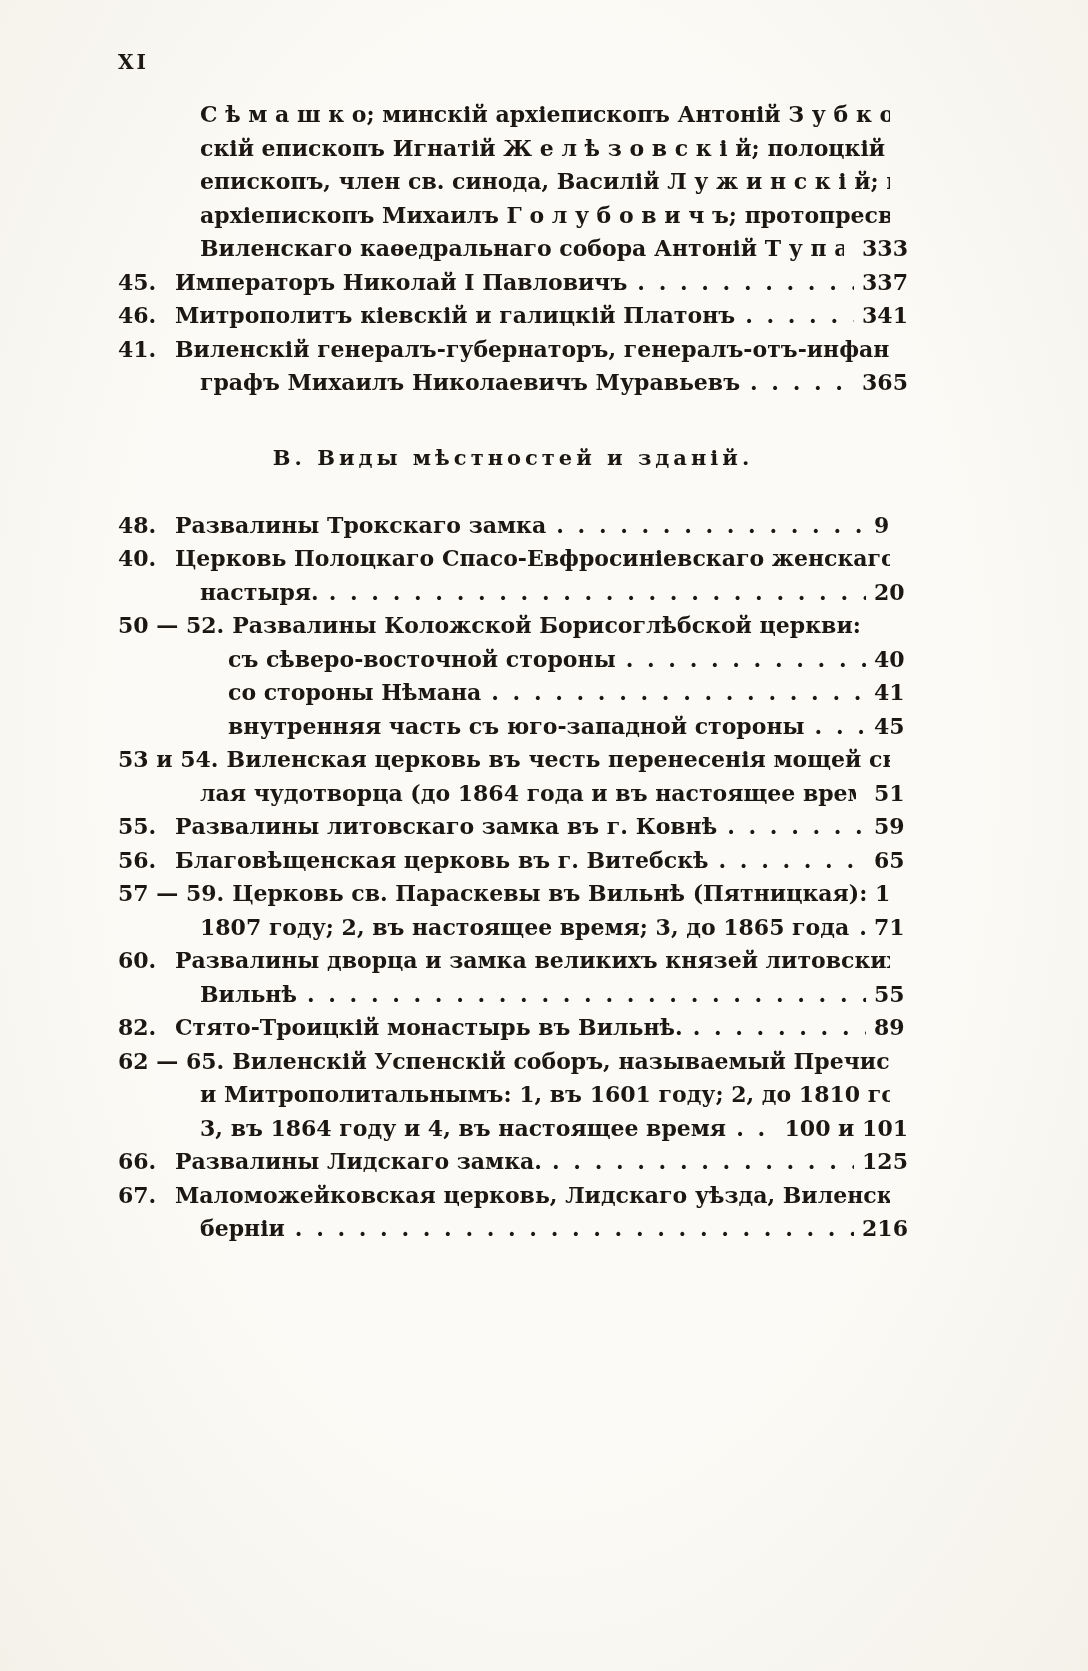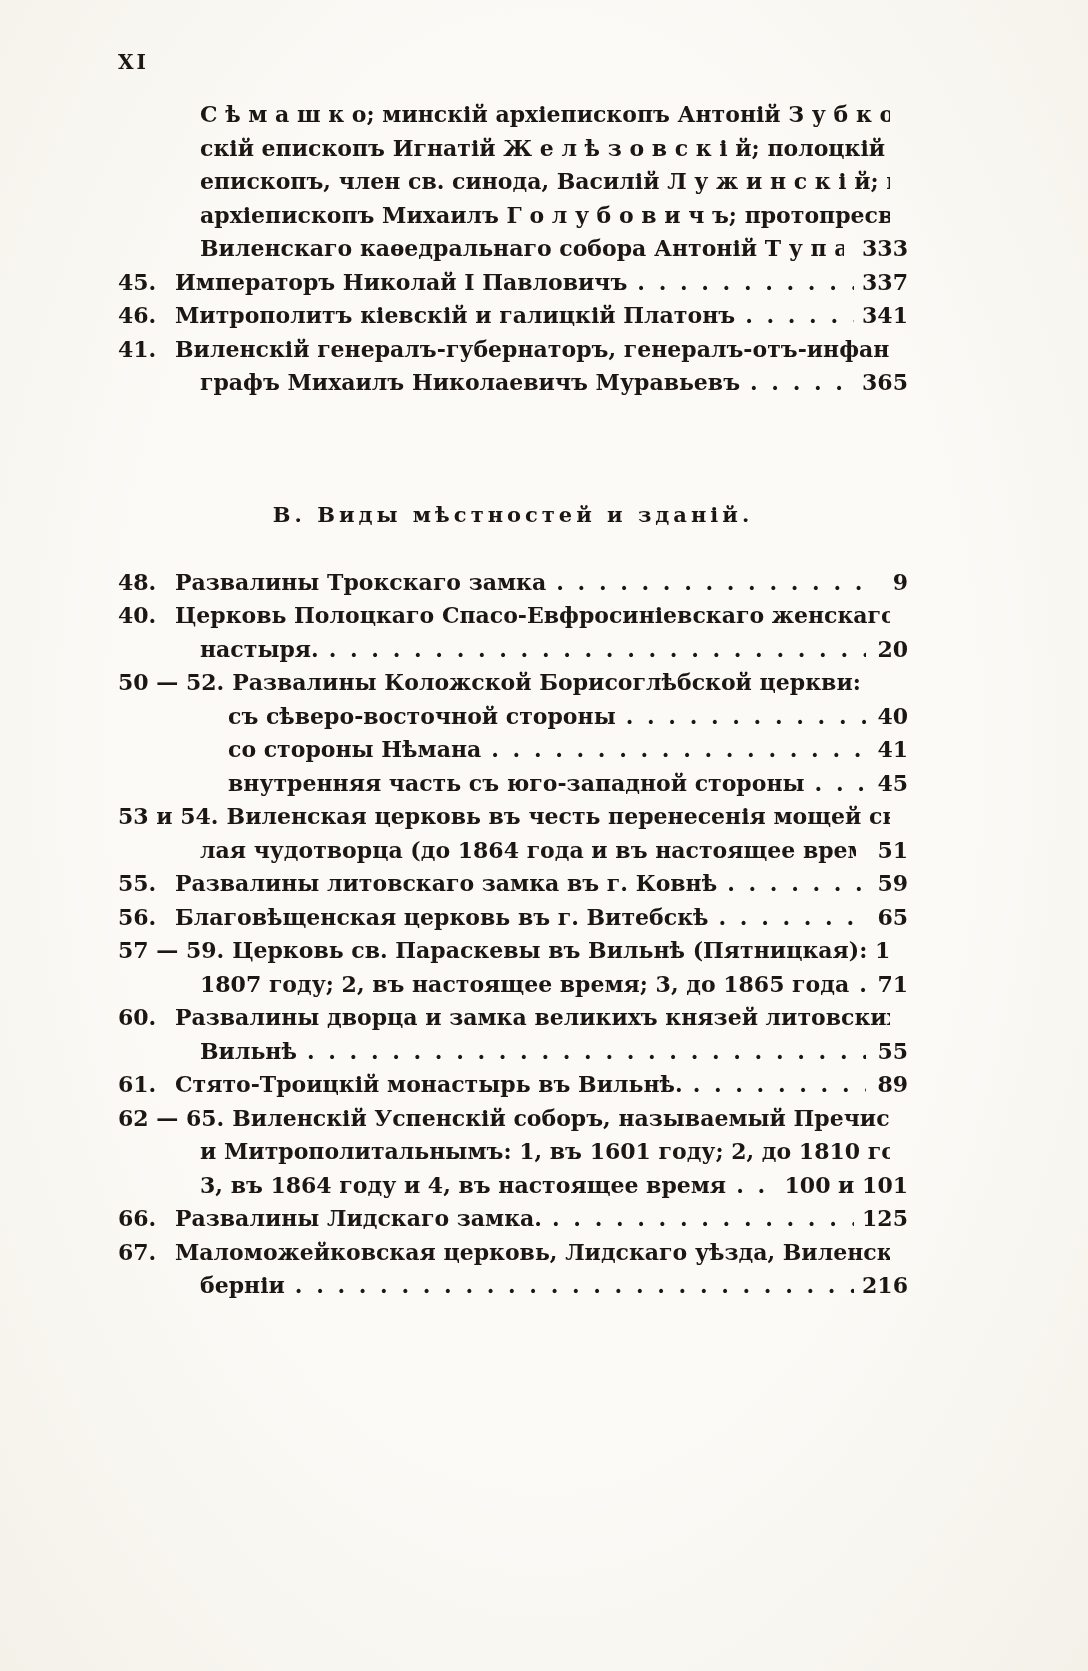--- a/index.html
+++ b/index.html
@@ -54,29 +54,28 @@
     flex: 1 1 0;
     min-width: 0;
     overflow: hidden;
     white-space: nowrap;
     margin: 0 8px 0 10px;
     letter-spacing: 3px;
   }
   .row .pg {
     flex: 0 0 auto;
     min-width: 34px;
-    text-align: right;
   }
 
   .style-cont { padding-left: 82px; }
   .style-wrap { padding-left: 82px; }
   .style-sub  { padding-left: 110px; }
 
   .heading {
-    margin-top: 100px;
+    margin-top: 43px;
     margin-bottom: 36px;
     text-align: center;
     font-size: 21px;
     letter-spacing: 4px;
     line-height: 30px;
   }
 </style>
 </head>
 <body>
 
@@ -205,21 +204,21 @@
           <span class="num">60.</span>
           <span class="text">Развалины дворца и замка великихъ князей литовскихъ въ</span>
           <span class="leader"></span>
         </div>
         <div class="row style-wrap">
           <span class="text">Вильнѣ</span>
           <span class="leader">. . . . . . . . . . . . . . . . . . . . . . . . . . . . . . . . . . . . . . . . . . . . .</span>
           <span class="pg">55</span>
         </div>
         <div class="row style-entry">
-          <span class="num">61.</span>
+          <span class="num">82.</span>
           <span class="text">Стято-Троицкій монастырь въ Вильнѣ.</span>
           <span class="leader">. . . . . . . . . . . . . . . . . . . . . . . . . . . . . . . . . . . . . . . . . . . . .</span>
           <span class="pg">89</span>
         </div>
         <div class="row style-entry">
           <span class="num">62 — 65.</span>
           <span class="text">Виленскій Успенскій соборъ, называемый Пречистенскимъ</span>
           <span class="leader"></span>
         </div>
         <div class="row style-wrap">

